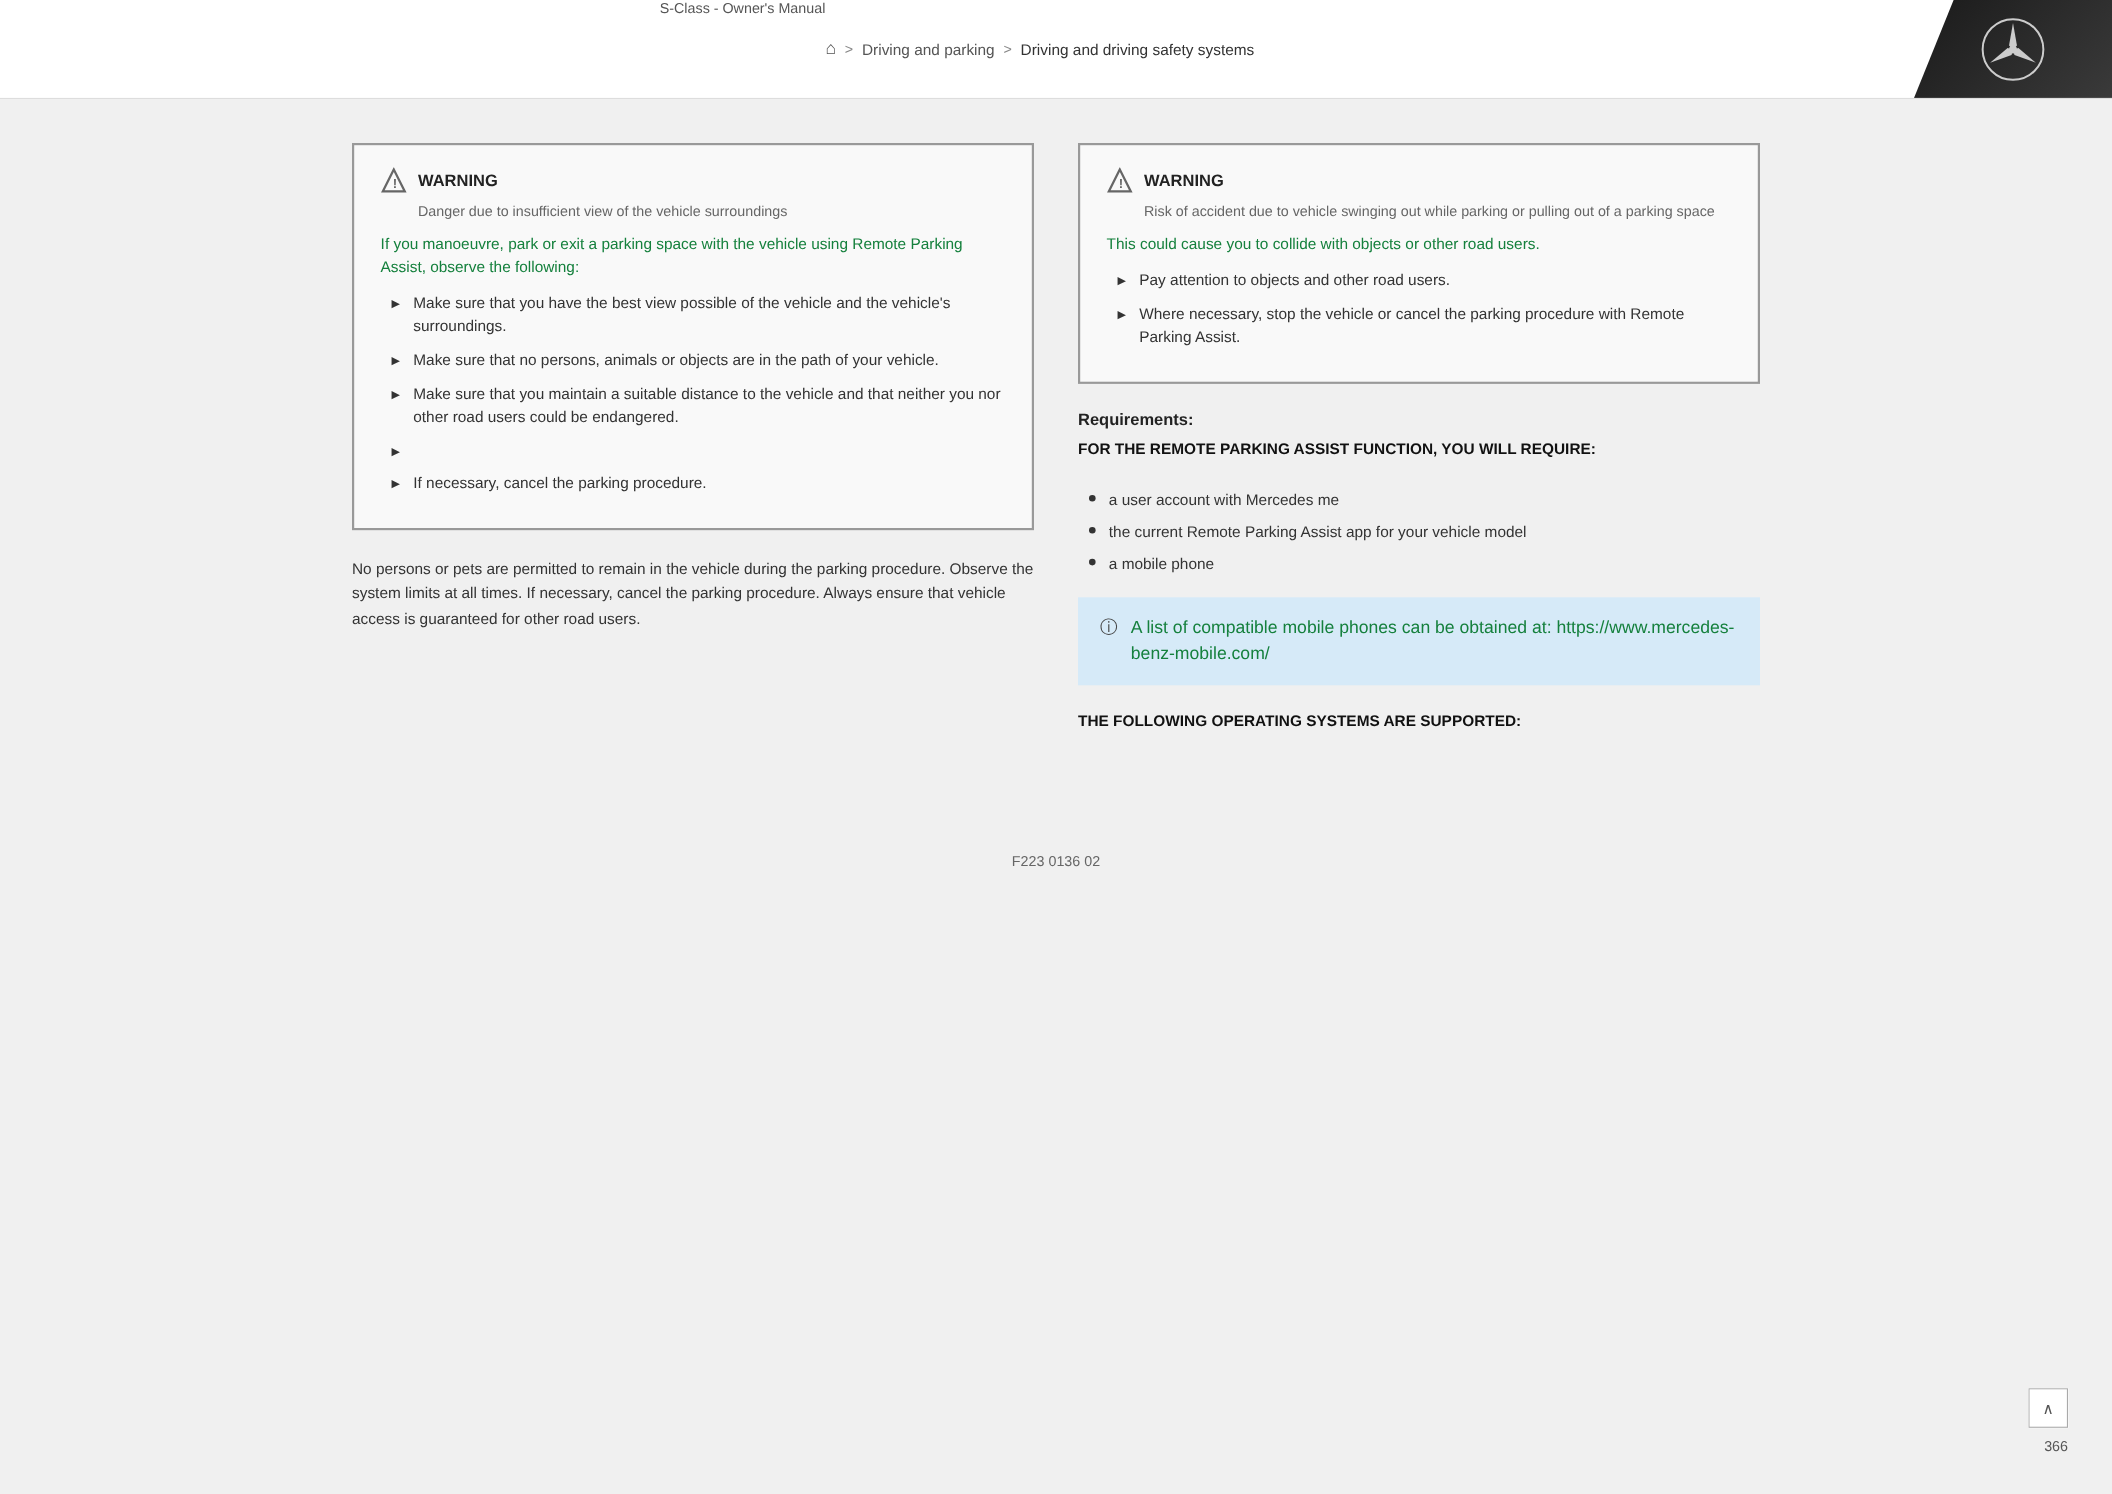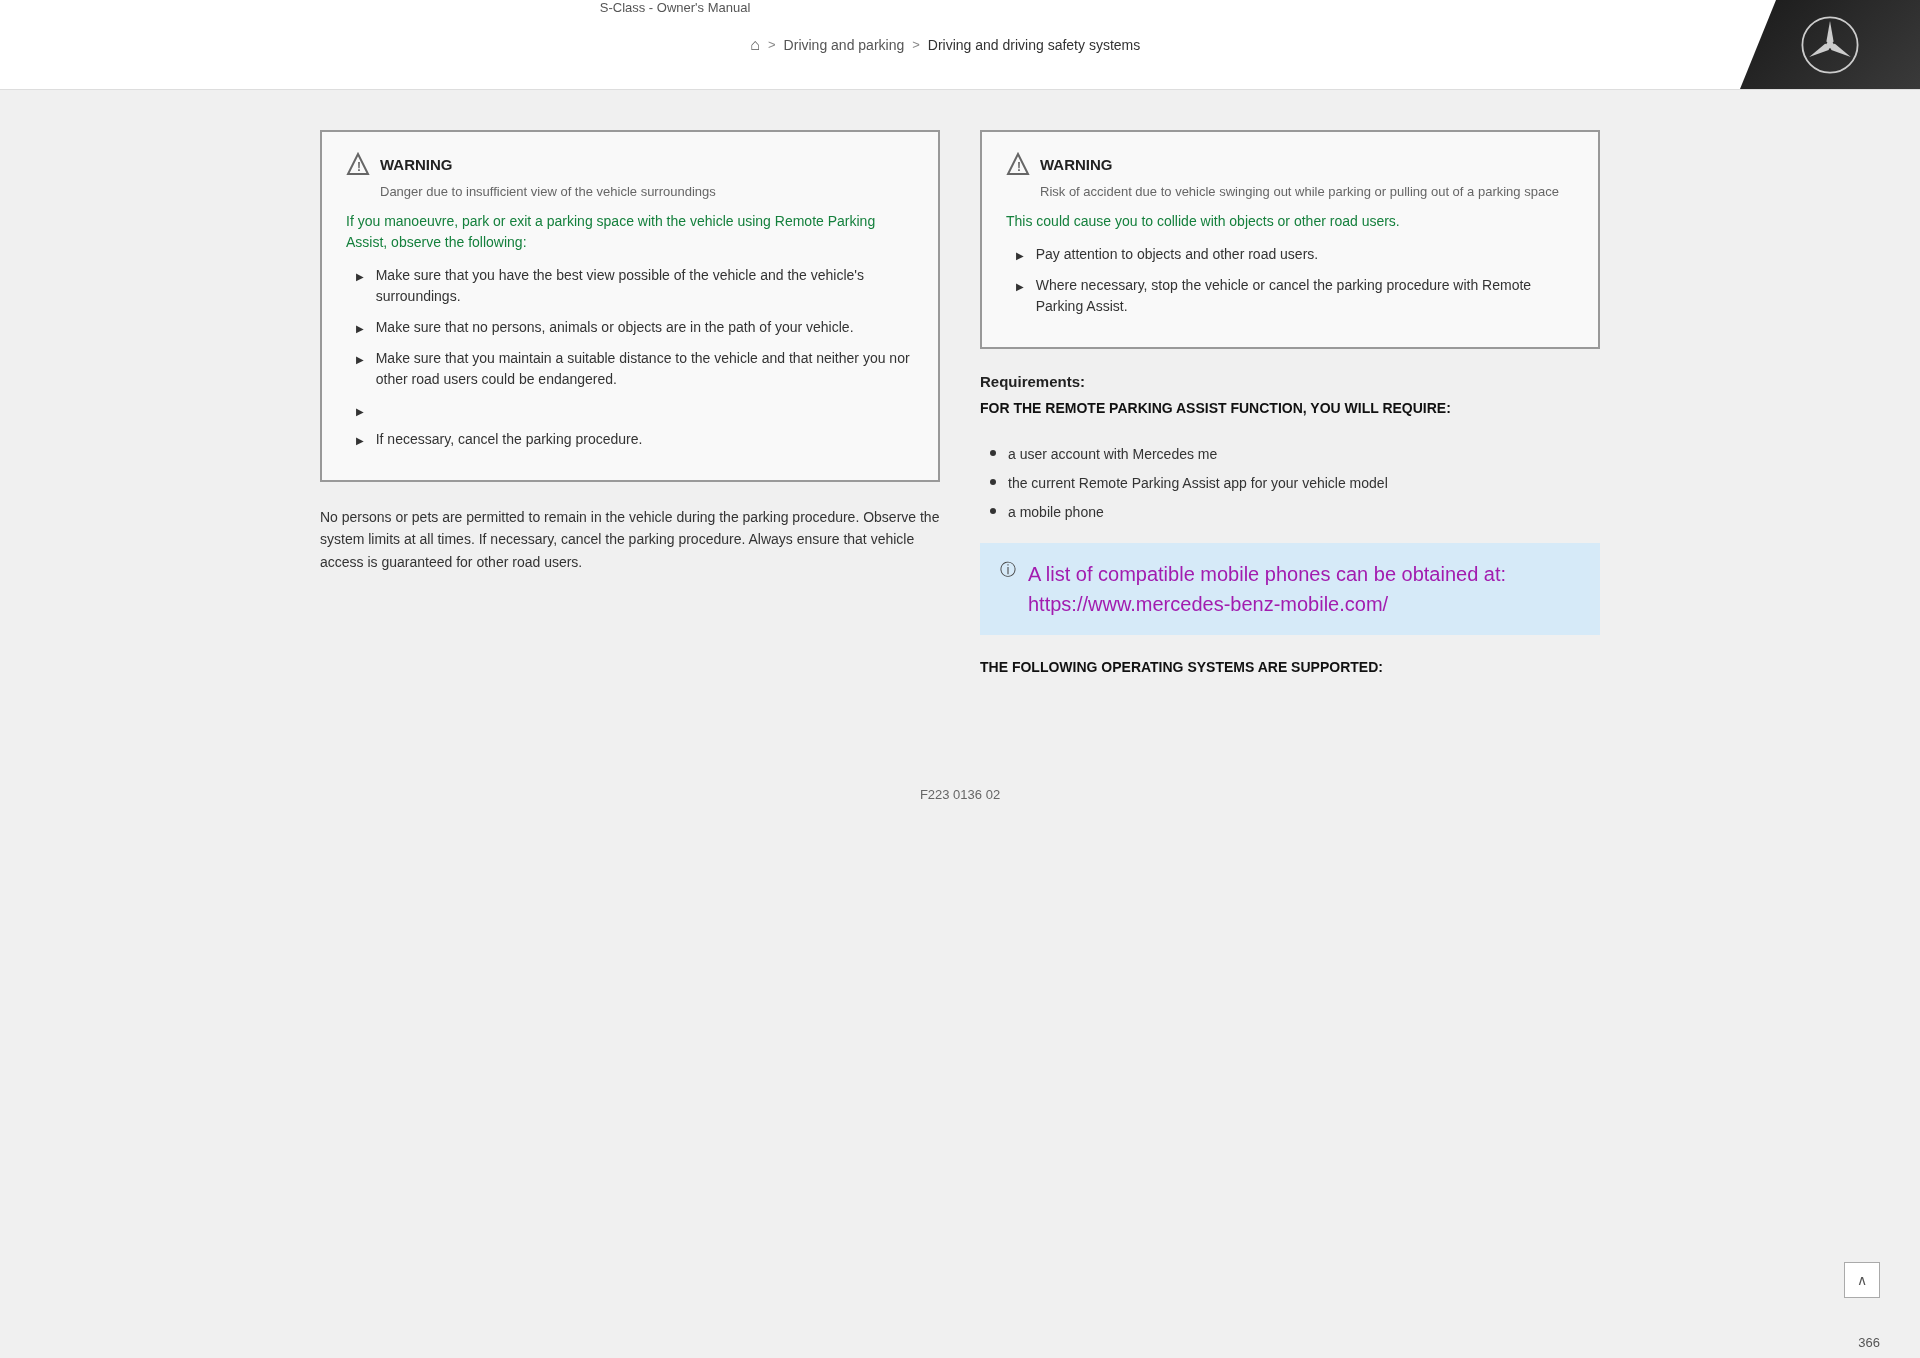--- a/index.html
+++ b/index.html
@@ -192,22 +192,22 @@
       gap: 12px;
       margin-bottom: 24px;
     }
     .info-icon {
       flex-shrink: 0;
       font-size: 16px;
       color: #444;
       margin-top: 1px;
     }
     .info-text {
-      font-size: 20px;
-      color: #a21caf;
+      font-size: 16px;
+      color: #15803d;
       line-height: 1.5;
     }
 
     
     .os-heading {
       font-weight: bold;
       font-size: 14px;
       text-transform: uppercase;
       margin-bottom: 12px;
       color: #111;
@@ -235,21 +235,21 @@
       align-items: center;
       justify-content: center;
       cursor: pointer;
       font-size: 14px;
       color: #555;
     }
 
     
     .page-number {
       position: fixed;
-      bottom: 8px;
+      bottom: 36px;
       right: 40px;
       font-size: 13px;
       color: #555;
     }
   </style>
 </head>
 <body>
 
 <div class="header">
   <div class="header-content">

